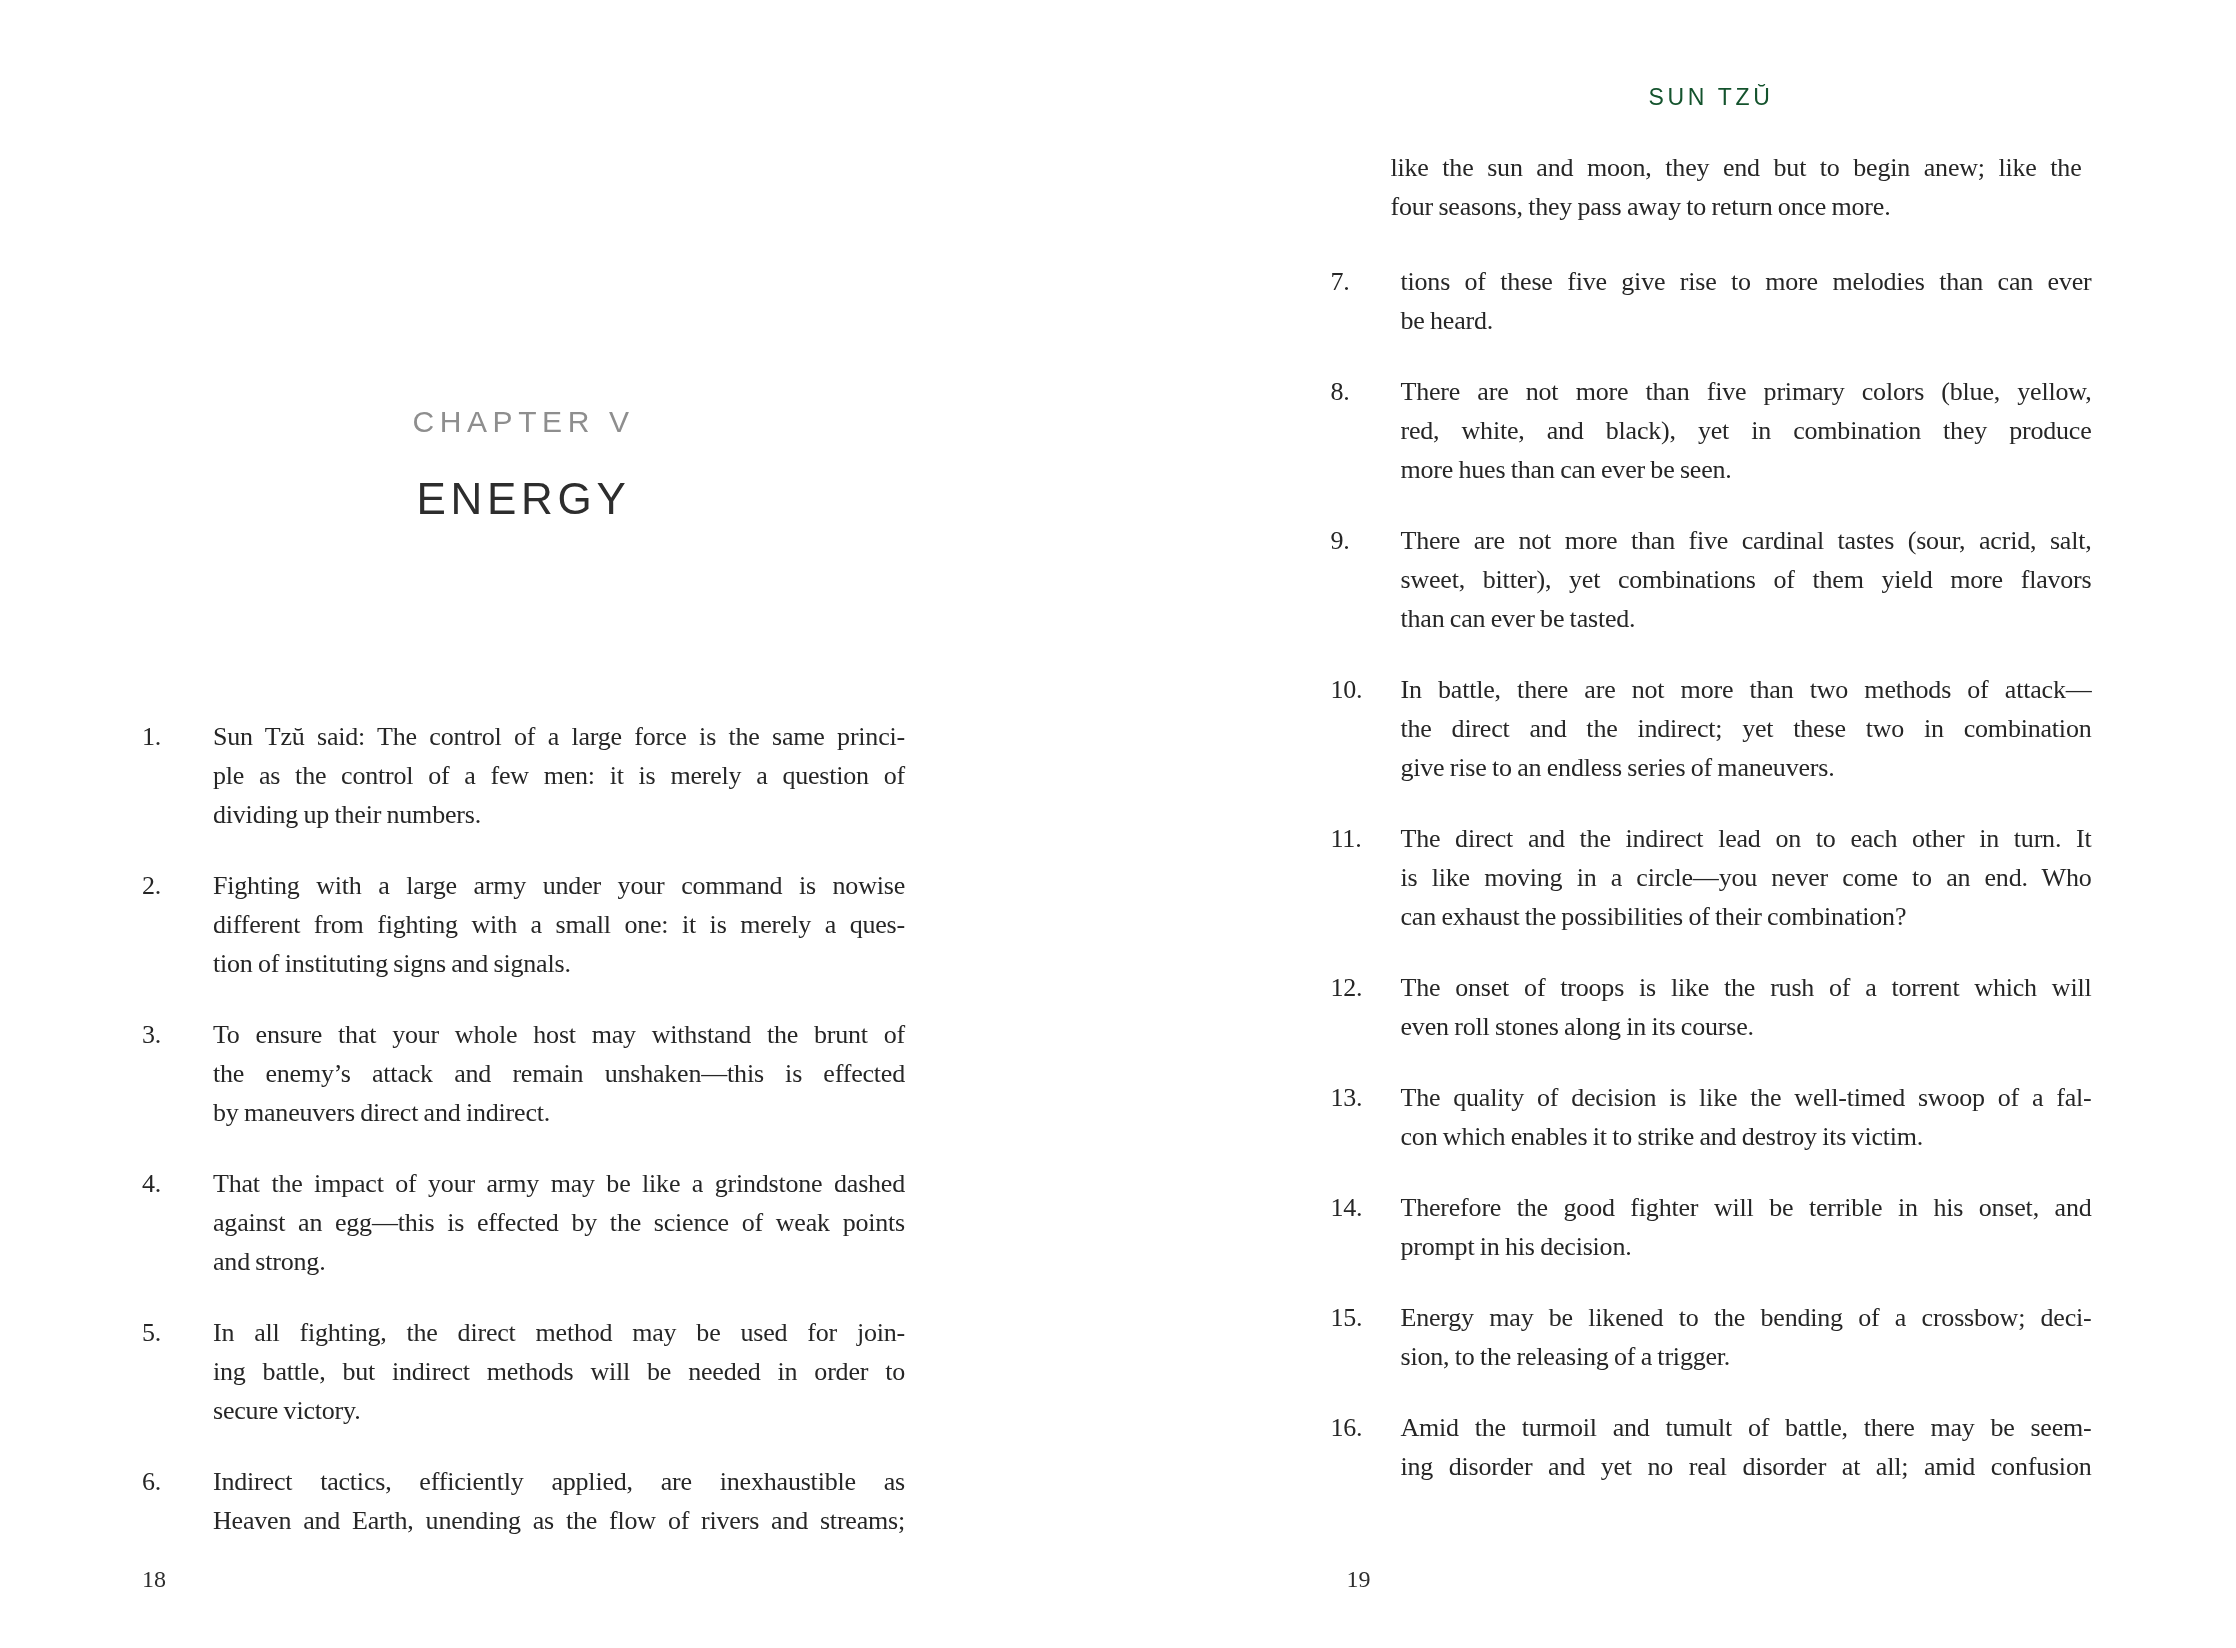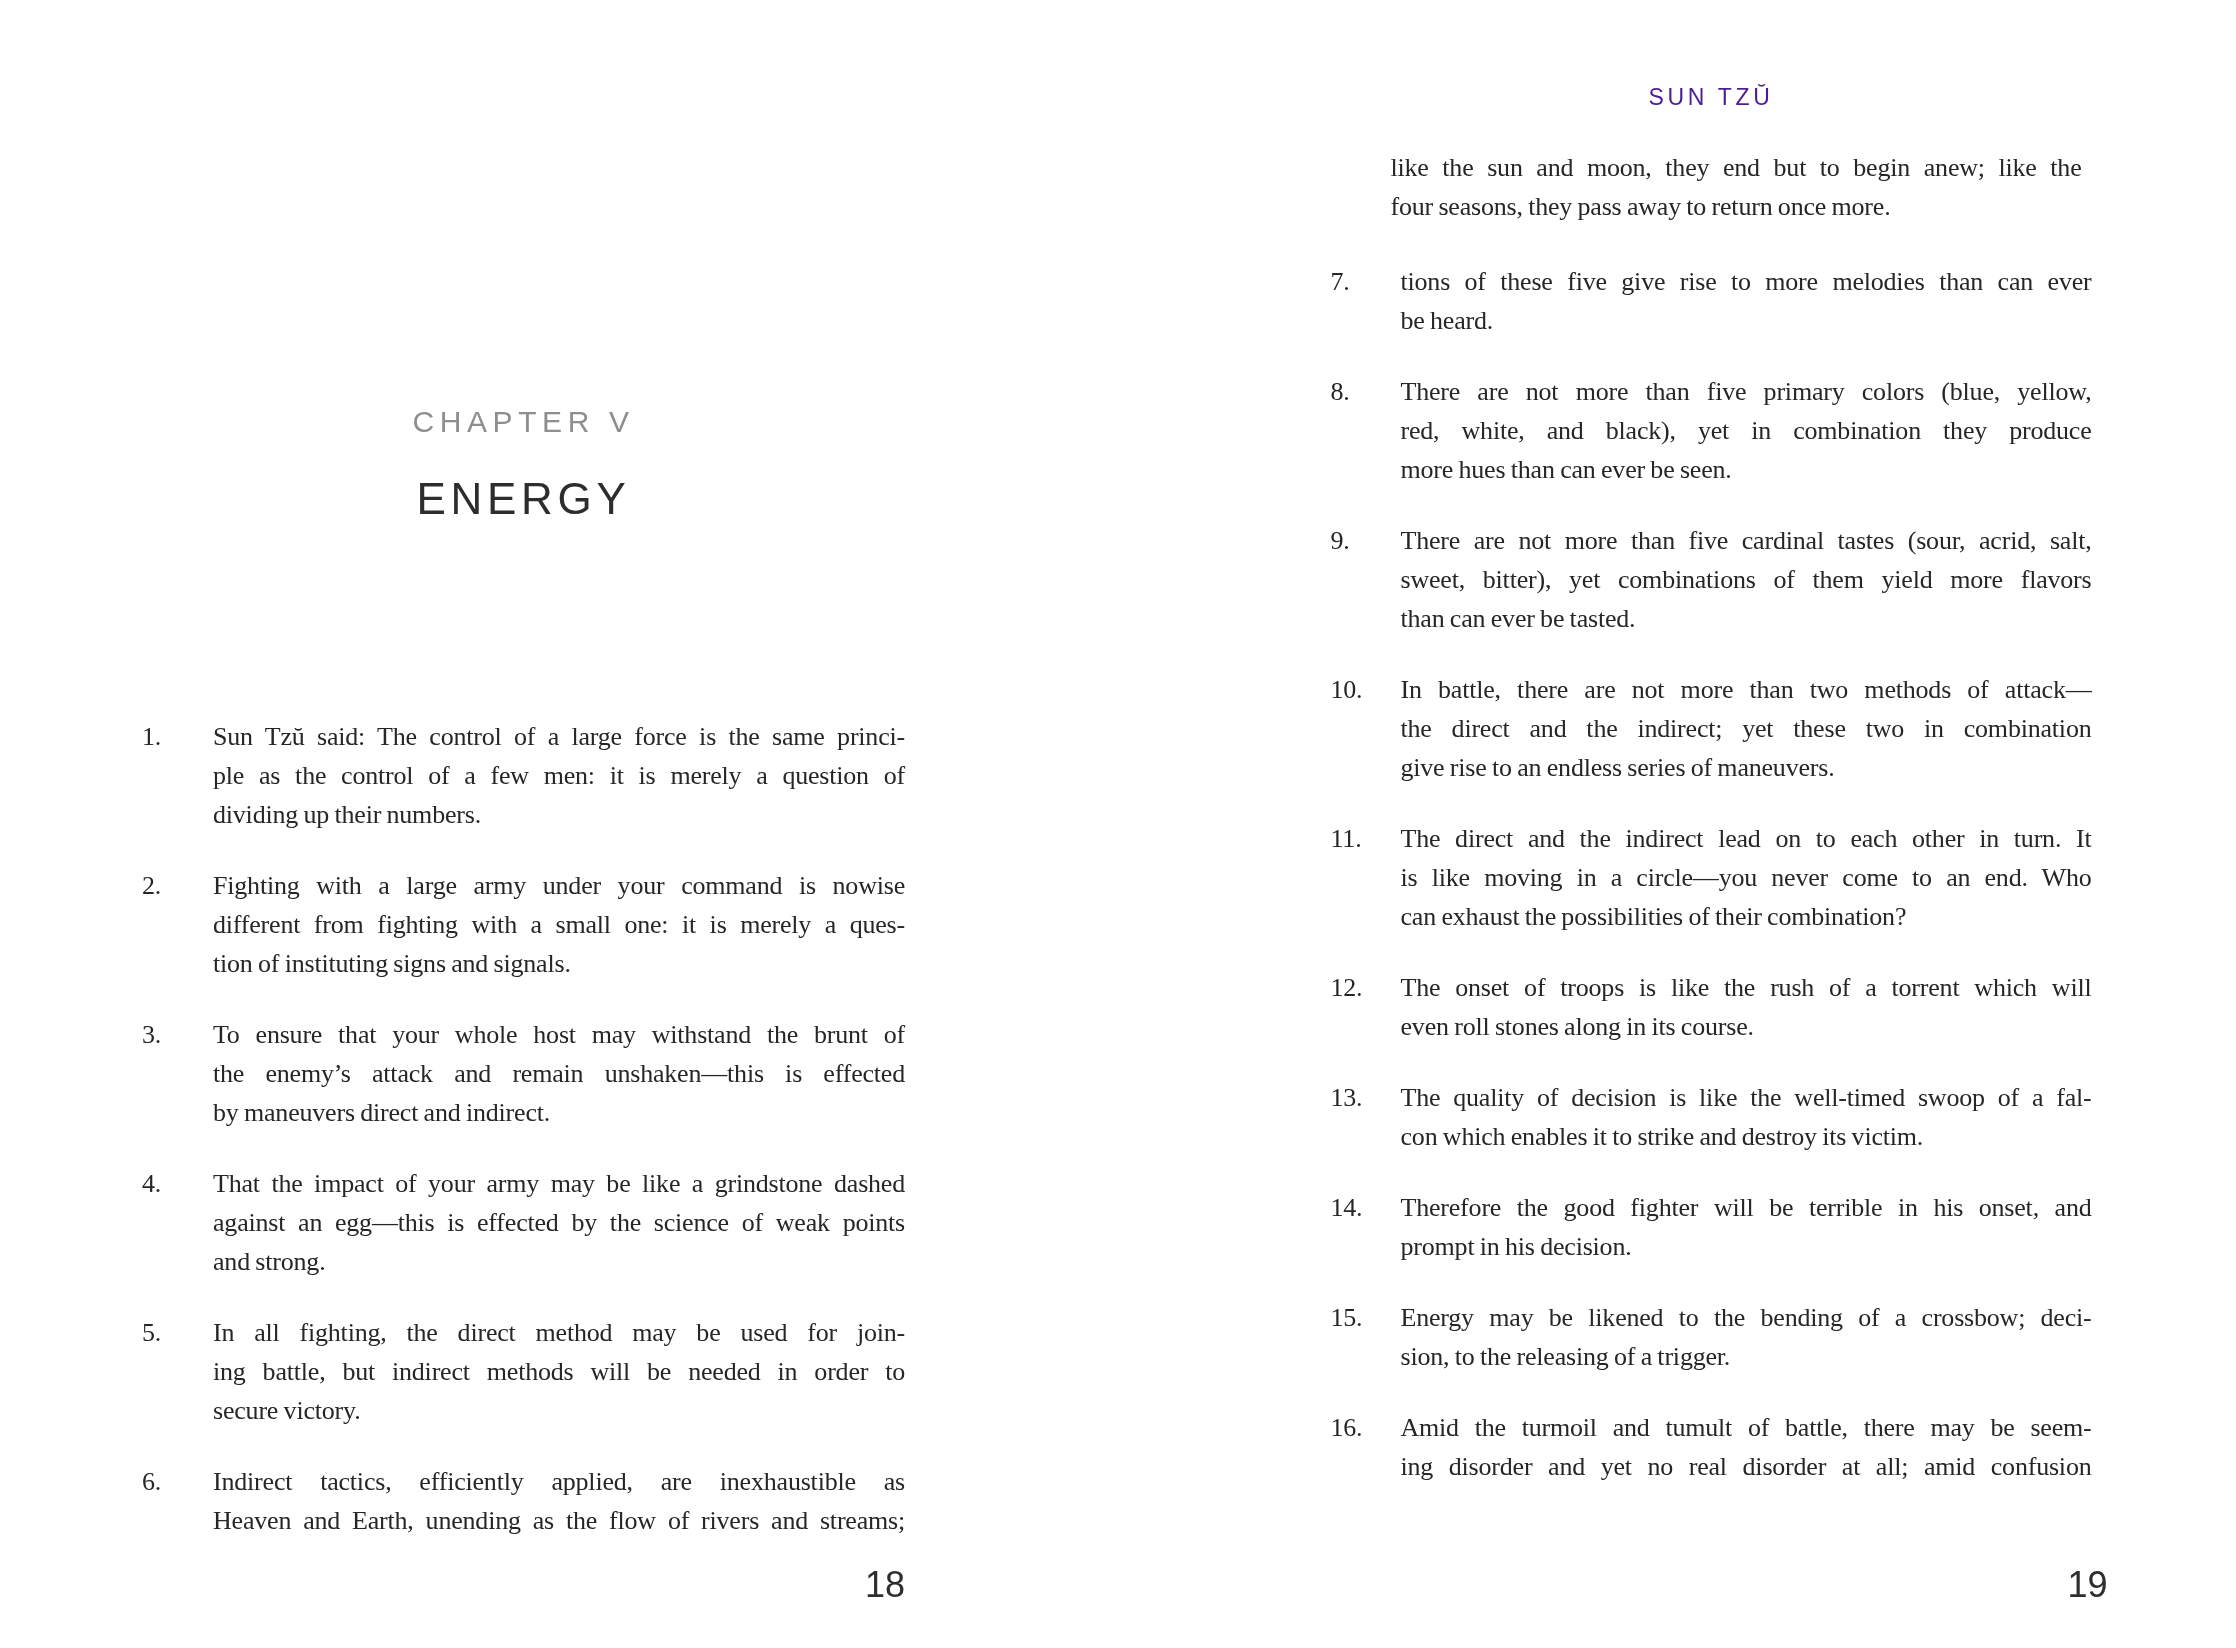--- a/index.html
+++ b/index.html
@@ -26,38 +26,38 @@
   }
   .items{position:absolute;font-size:26px;line-height:39px;
     letter-spacing:-0.2px;word-spacing:-0.9px;}
   .items-left{top:717px;left:142px;width:763px;}
   .items-left .item{padding-left:71px;}
 
   
   .running-header{
     position:absolute;top:86px;left:212px;width:761px;
     text-align:center;font-family:"Liberation Sans","DejaVu Sans",sans-serif;
-    font-size:23px;line-height:1;letter-spacing:3.7px;color:#4c1d95;
+    font-size:23px;line-height:1;letter-spacing:3.7px;color:#14532d;
   }
   .cont{
     position:absolute;top:148px;left:272px;width:691px;
     font-size:26px;line-height:39px;letter-spacing:-0.2px;word-spacing:-0.9px;
   }
   .items-right{top:262px;left:212px;width:761px;}
   .items-right .item{padding-left:70px;}
 
   
   .item{position:relative;margin-bottom:32px;}
   .item .num{position:absolute;left:0;top:0;line-height:39px;}
   .j{text-align:justify;text-align-last:justify;white-space:nowrap;}
   .l{text-align:left;white-space:nowrap;}
   .folio{
-    position:absolute;top:1567px;text-align:right;
-    font-family:Liberation Sans, sans-serif;
-    font-size:36px;line-height:1;color:#2e2e2e;
+    position:absolute;top:1567px;text-align:left;
+    font-family:Liberation Serif, serif;
+    font-size:24px;line-height:1;color:#2e2e2e;
   }
   .folio-left{left:142px;width:763px;}
   .folio-right{left:228px;width:761px;}
 </style>
 </head>
 <body>
 
 <div class="spread">
 
   <section class="page page-left">

